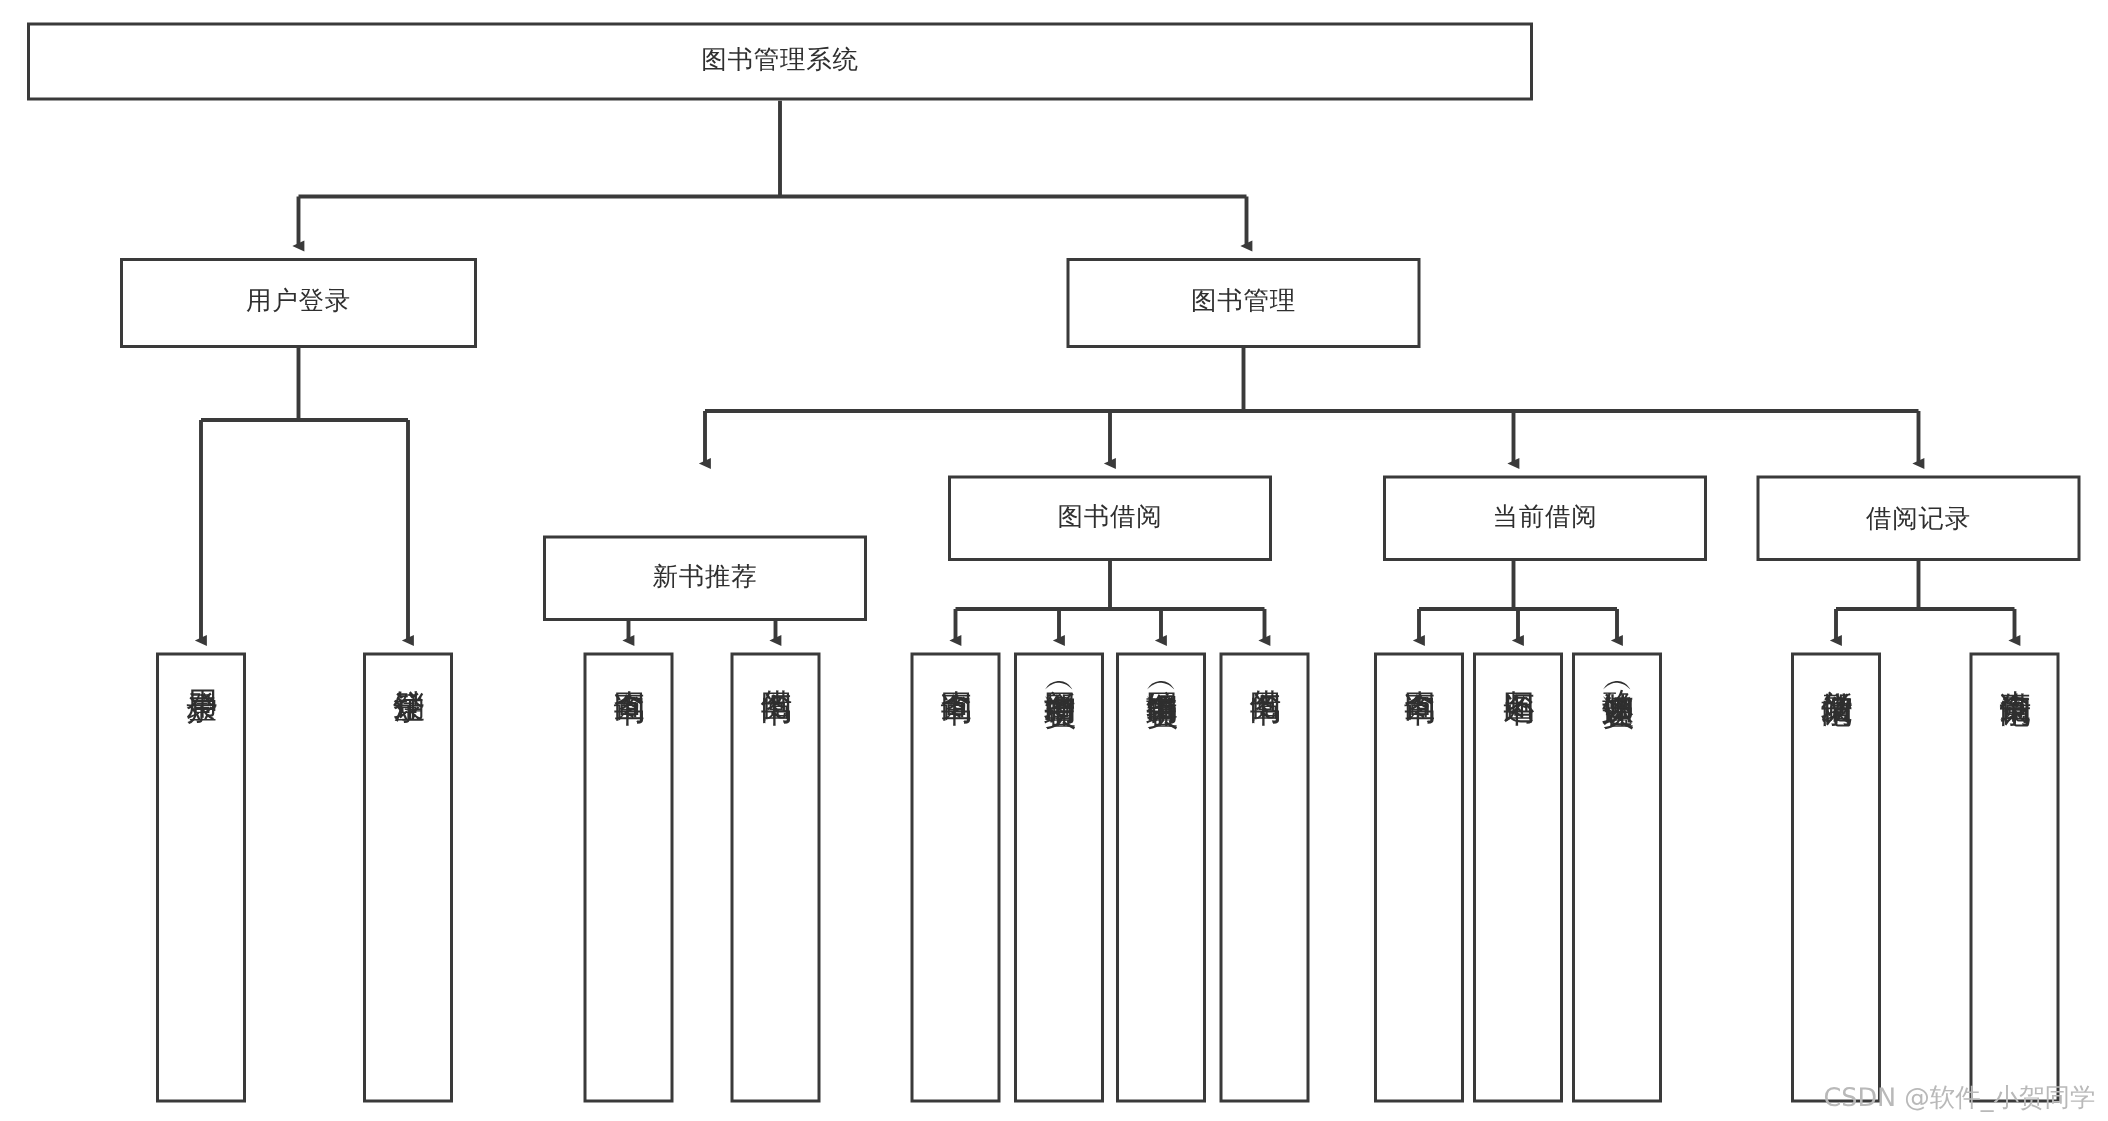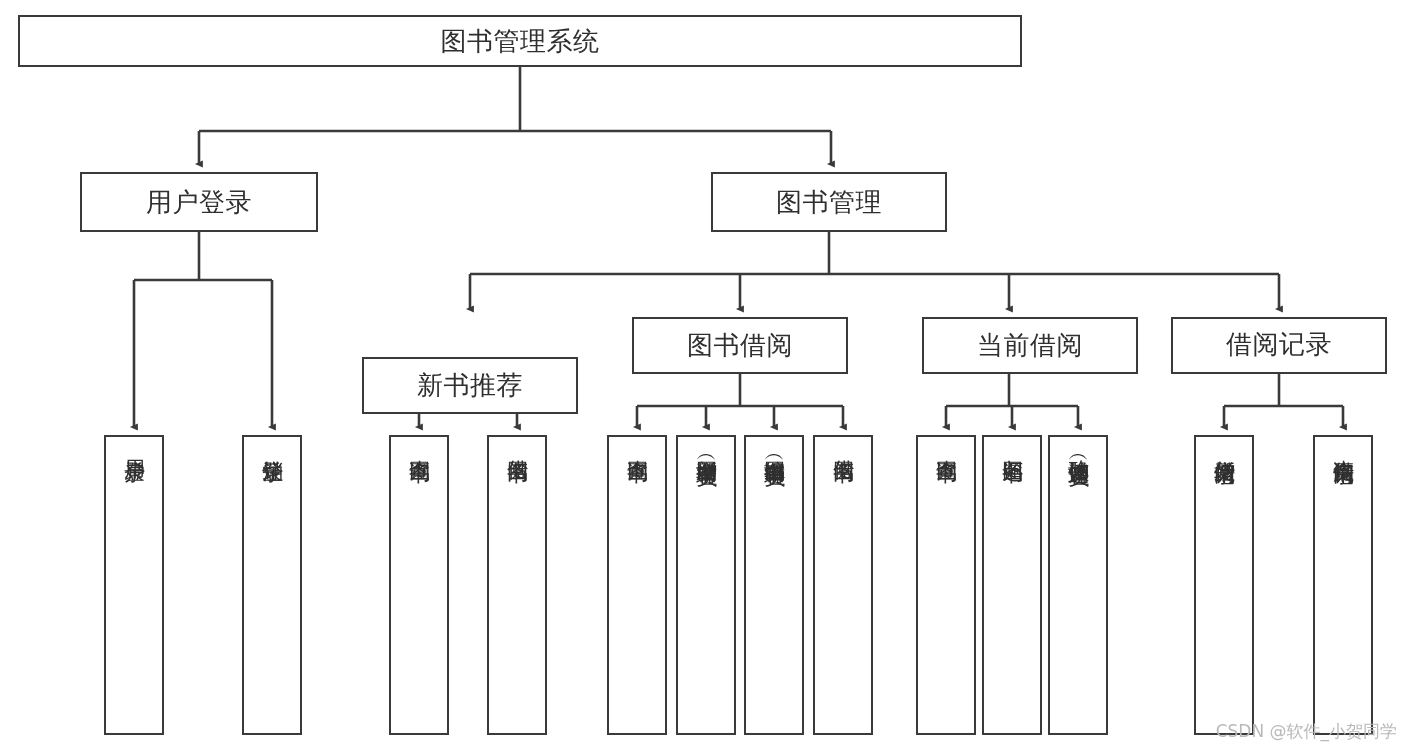--- a/index.html
+++ b/index.html
@@ -37,21 +37,21 @@
     color: #2b2b2b;
   }
   .node .label {
     display: block;
     text-align: center;
     line-height: 1.16;
     color: #2f2f2f;
     letter-spacing: 0.5px;
   }
   .node.horiz .label {
-    font-size: 26px;
+    font-size: 17px;
     writing-mode: horizontal-tb;
   }
   .node.vert {
     align-items: flex-start;
     justify-content: center;
     padding-top: 6px;
   }
   .node.vert .label {
     writing-mode: vertical-rl;
     text-orientation: upright;

